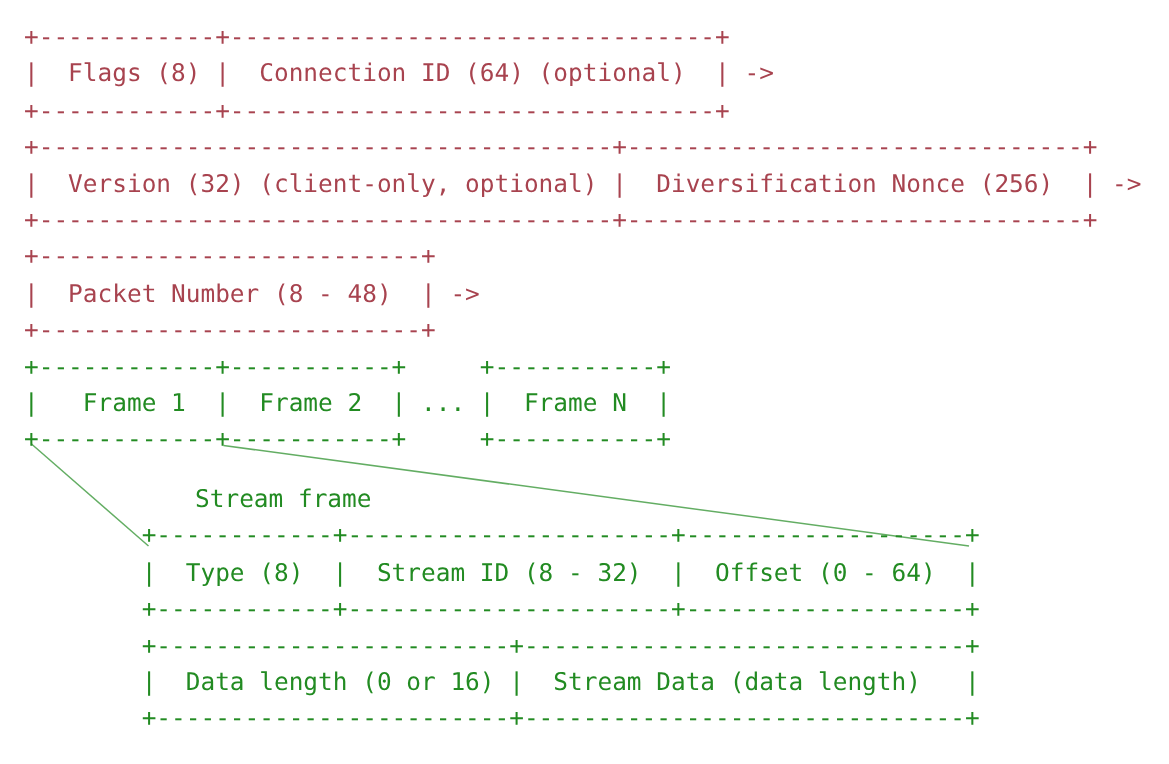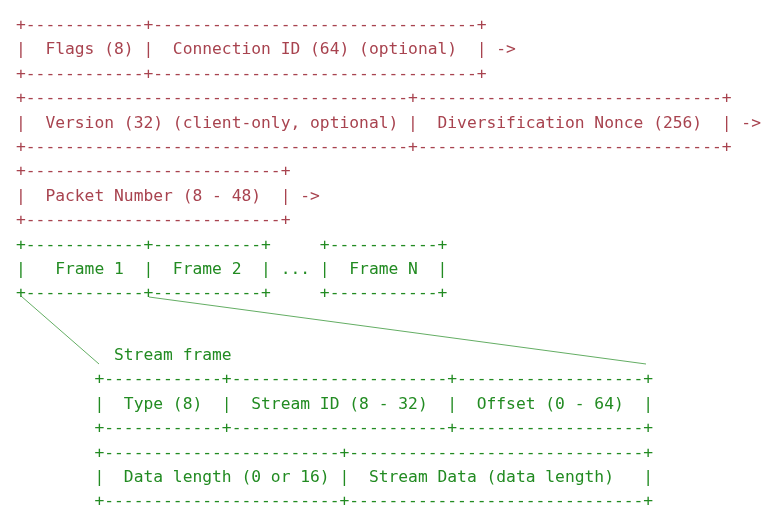--- a/index.html
+++ b/index.html
@@ -14,22 +14,22 @@
   pre.ascii {
     margin: 0;
     padding: 0 0 0 16px;
     font-family: inherit;
     font-size: 16.3px;
     line-height: 24.4px;
     white-space: pre;
   }
   #packet-pre { padding-top: 13px; }
   .label-line {
-    margin-top: 37px;
-    padding-left: 16px;
+    margin-top: 15px;
+    padding-left: 32px;
     text-indent: 10ch;
     font-family: inherit;
     font-size: 16.3px;
     line-height: 24.4px;
     white-space: pre;
   }
   #connector-svg {
     position: absolute;
     left: 0;
     top: 0;

